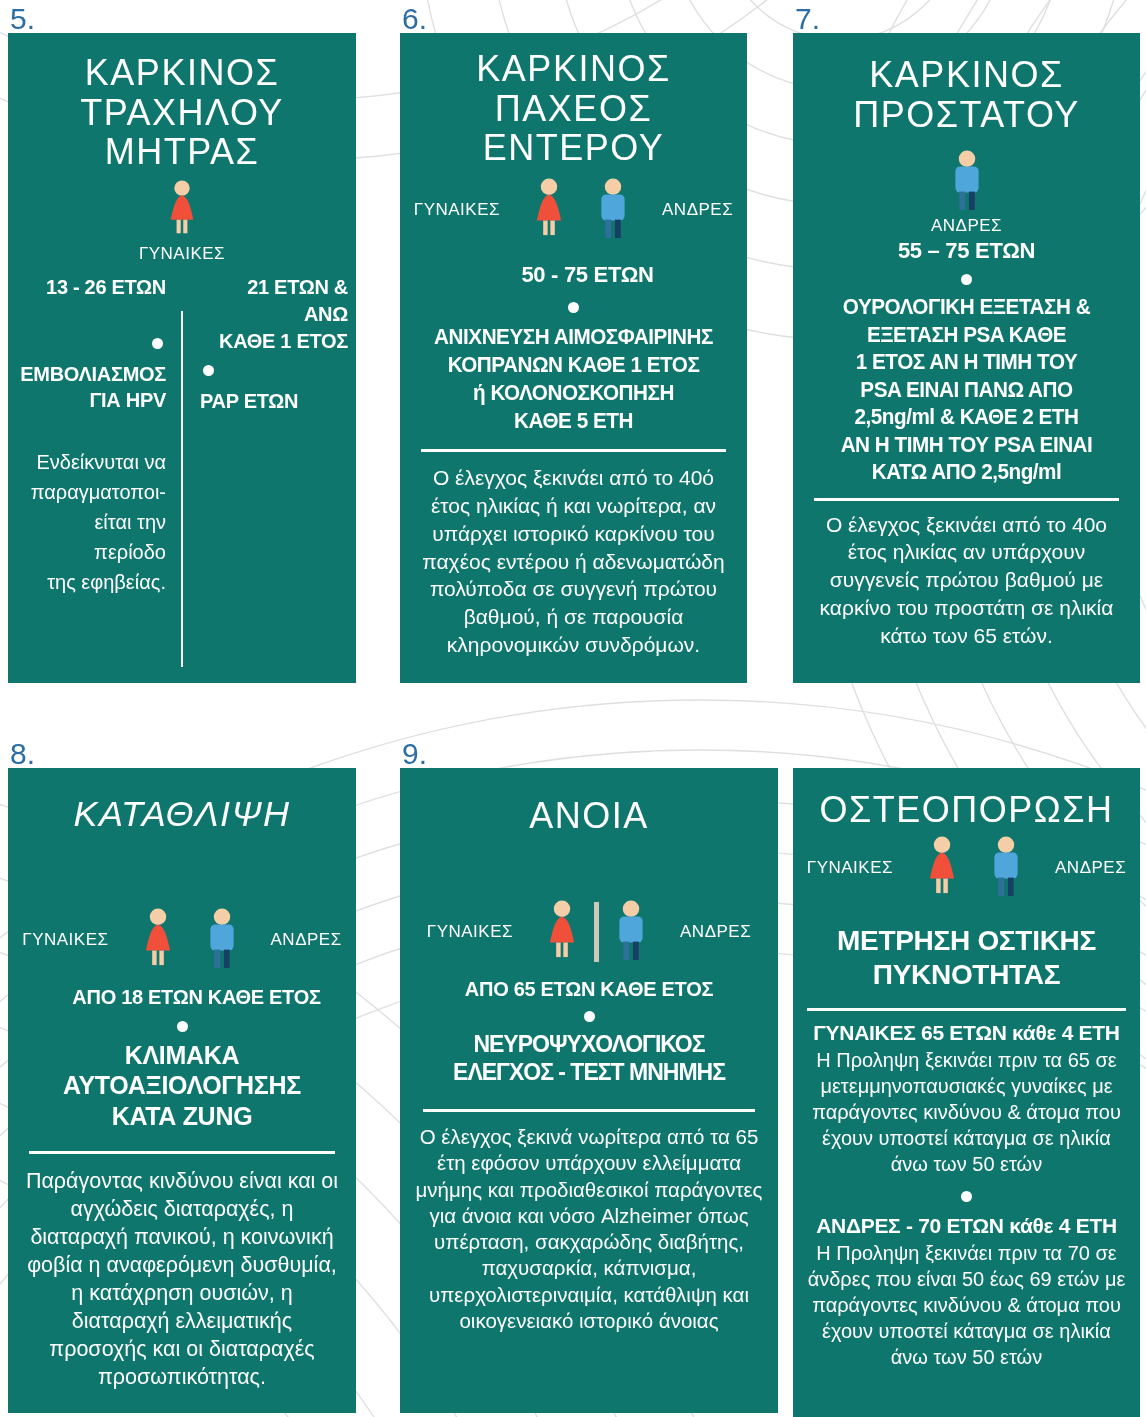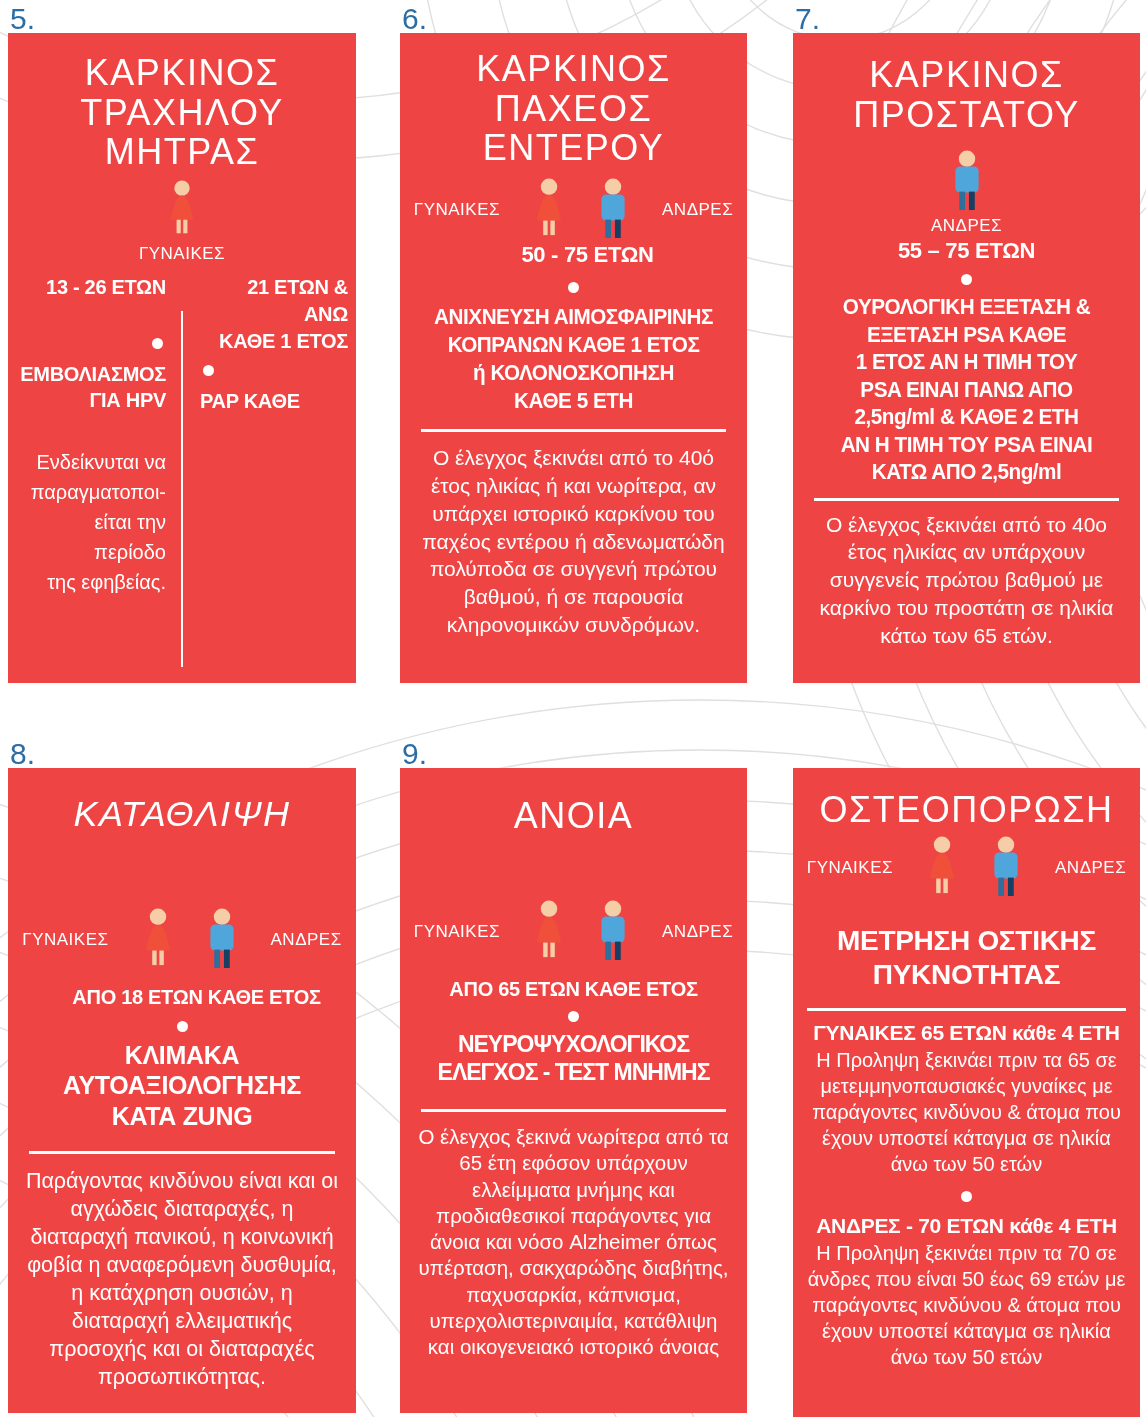--- a/index.html
+++ b/index.html
@@ -2,26 +2,26 @@
 <html><head>
 <meta charset="utf-8">
 <style>
   html,body{margin:0;padding:0;background:#fff;}
   .page{position:relative;width:1146px;height:1417px;background:#ffffff;overflow:hidden;
         font-family:"Liberation Sans",sans-serif;}
   .bgpattern{position:absolute;left:0;top:0;width:1146px;height:1417px;}
   .num{position:absolute;color:#2C6DA4;font-size:30px;line-height:1;font-weight:400;}
   .num5{left:10px;top:4px;} .num6{left:402px;top:4px;} .num7{left:795px;top:4px;}
   .num8{left:10px;top:739px;} .num9{left:402px;top:739px;} .num10{left:795px;top:767px;}
-  .card{position:absolute;background:#ef4444;color:#fff;text-align:center;}
+  .card{position:absolute;background:#0f766e;color:#fff;text-align:center;}
   .card5{left:8px;top:33px;width:348px;height:650px;}
   .card6{left:400px;top:33px;width:347px;height:650px;}
   .card7{left:793px;top:33px;width:347px;height:650px;}
   .card8{left:8px;top:768px;width:348px;height:645px;}
-  .card9{left:400px;top:768px;width:347px;height:645px;}
+  .card9{left:400px;top:768px;width:378px;height:645px;}
   .card10{left:793px;top:768px;width:347px;height:757px;}
   .title{font-size:36px;line-height:1.1;letter-spacing:1.5px;white-space:pre-line;font-weight:400;}
   .card5 .title{margin-top:20px;} .card6 .title{margin-top:16px;} .card7 .title{margin-top:22px;}
   .card8 .title{margin-top:26px;font-style:italic;} .card9 .title{margin-top:28px;} .card10 .title{margin-top:22px;}
   .bold{font-weight:bold;white-space:pre-line;letter-spacing:-0.3px;}
   .glabel{font-size:17px;letter-spacing:0.5px;}
   .dot{width:11px;height:11px;border-radius:50%;background:#fff;margin:0 auto;}
   .hline{height:3px;background:#fff;width:88%;margin:0 auto;}
   .note{font-size:21px;line-height:1.32;white-space:pre-line;padding:0 14px;}
   .iconrow{display:flex;align-items:center;justify-content:center;gap:9px;}
@@ -36,21 +36,21 @@
   .colL{padding-right:12px;text-align:right;}
   .colR{padding-left:22px;text-align:left;}
   .cols .age{font-size:20px;line-height:1.35;min-height:54px;}
   .colR .age{text-align:right;}
   .colL .dot{margin:10px 3px 12px auto;}
   .colR .dot{margin:10px auto 12px 3px;}
   .cols .test{font-size:20px;line-height:1.3;}
   .note5{font-size:20px;line-height:1.5;margin-top:34px;padding:0;}
   
   .card6 .iconrow{margin-top:10px;}
-  .card6 .age{font-size:22px;margin-top:0;padding-left:28px;}
+  .card6 .age{font-size:22px;margin-top:20px;padding-left:28px;}
   .card6 .dot{margin-top:14px;}
   .card6 .test{font-size:22px;line-height:1.28;margin-top:10px;letter-spacing:-0.5px;
                transform:scaleX(0.94);transform-origin:50% 50%;}
   .card6 .hline{margin-top:14px;}
   .card6 .note{margin-top:12px;}
   
   .card7 .singleicon{margin-top:16px;}
   .card7 .glabel{margin-top:2px;}
   .card7 .age{font-size:22px;margin-top:2px;}
   .card7 .dot{margin-top:10px;}
@@ -145,21 +145,21 @@
 ΓΙΑ HPV</div>
         <div class="note note5">Ενδείκνυται να
 παραγματοποι-
 είται την περίοδο
 της εφηβείας.</div>
       </div>
       <div class="col colR">
         <div class="age bold">21 ΕΤΩΝ &amp; ΑΝΩ
 ΚΑΘΕ 1 ΕΤΟΣ</div>
         <div class="dot"></div>
-        <div class="test bold">PAP ΚΑΘΕ</div>
+        <div class="test bold">PAP ΕΤΩΝ</div>
       </div>
     </div>
   </div>
 
   <div class="card card6">
     <div class="title">ΚΑΡΚΙΝΟΣ
 ΠΑΧΕΟΣ
 ΕΝΤΕΡΟΥ</div>
     <div class="iconrow">
       <span class="glabel">ΓΥΝΑΙΚΕΣ</span>

